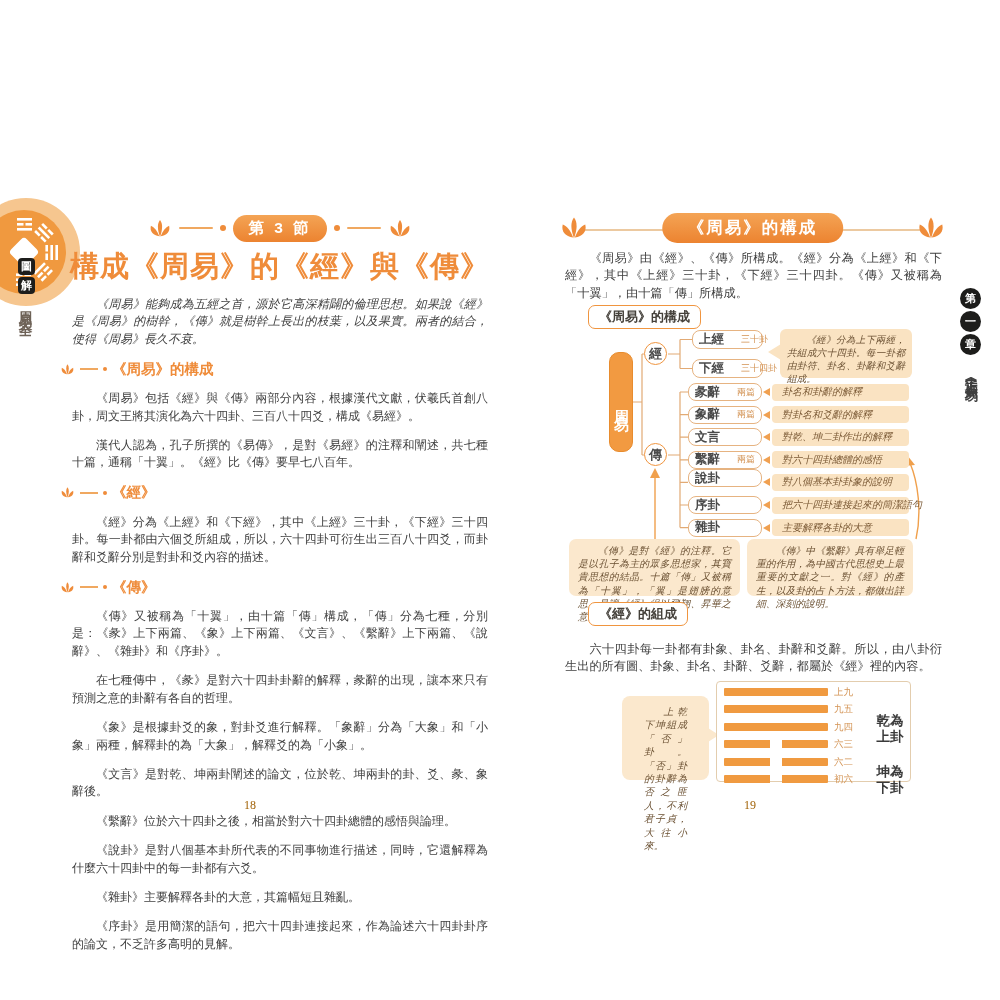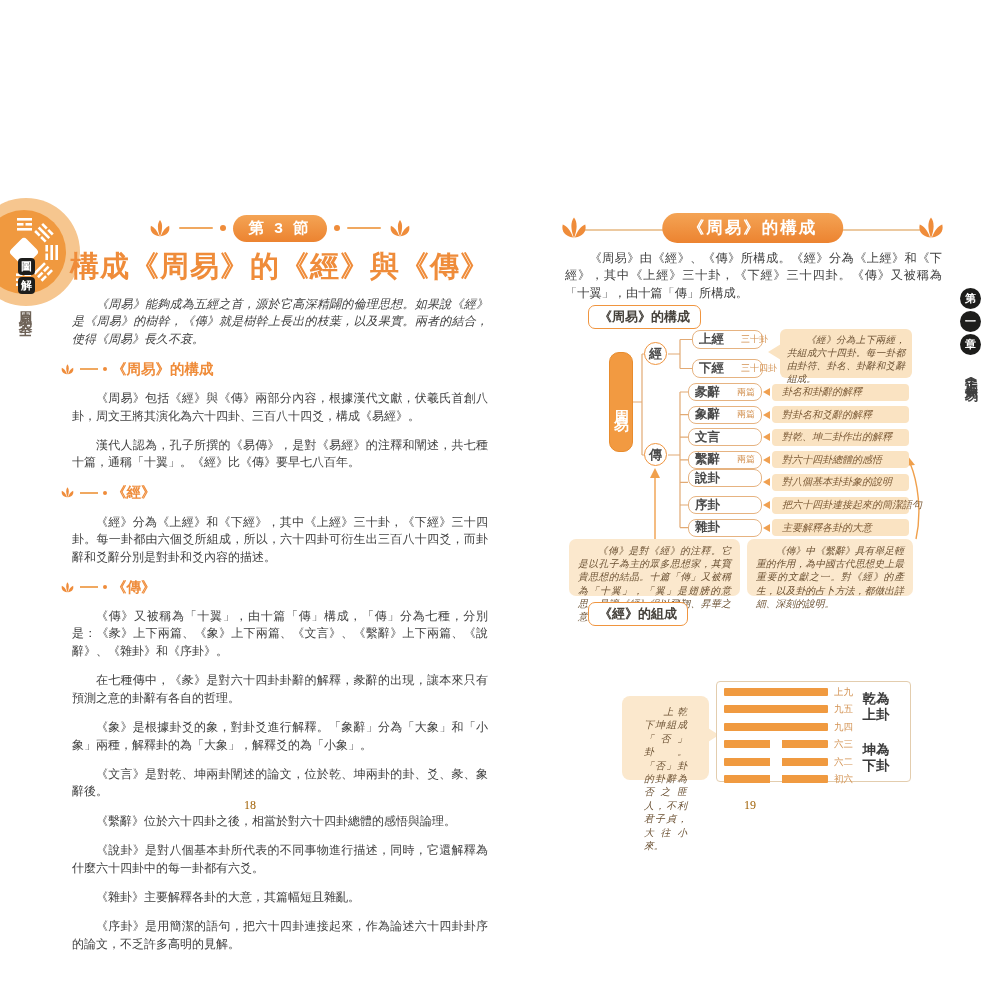--- a/index.html
+++ b/index.html
@@ -100,22 +100,22 @@
   .bubble{position:absolute;left:622px;top:696px;width:87px;height:84px;background:var(--note);
     border-radius:8px;font-style:italic;font-size:9.8px;line-height:13.4px;color:var(--note-ink);
     text-align:justify;text-indent:2em;padding:9px 22px;}
   .bubble::after{content:"";position:absolute;right:-10px;top:32px;border:7px solid transparent;
     border-left:11px solid var(--note);border-right:0;}
   .hexbox{position:absolute;left:716px;top:681px;width:195px;height:101px;background:#fff;
     border:1px solid #e3cdae;border-radius:4px;}
   .hexline .bar{position:absolute;left:7px;width:104px;height:8px;background:var(--bar);border-radius:1px;}
   .hexline[data-type="broken"] .bar{background:linear-gradient(to right,var(--bar) 0 44%,transparent 44% 56%,var(--bar) 56% 100%);}
   .hexline .lb{position:absolute;left:117px;font-size:9.5px;color:var(--sub);line-height:10px;}
-  .hexgrp{position:absolute;left:142px;width:34px;font-family:Liberation Sans, sans-serif;
-    font-weight:bold;font-size:13.5px;line-height:16px;color:#3a3a3a;text-align:center;}
+  .hexgrp{position:absolute;left:156px;width:34px;font-family:Liberation Sans, sans-serif;
+    font-weight:bold;font-size:13.5px;line-height:16px;color:#3a3a3a;text-align:center;margin-top:22px;}
 </style>
 </head>
 <body>
 
 <div class="canvas">
 
   <svg class="logo-svg" width="112" height="112" viewBox="0 0 112 112">
     <circle cx="52" cy="56" r="54" fill="#f6c68f"></circle>
     <circle cx="50" cy="56" r="42" fill="#f0993f"></circle>
     <g fill="#fff">
@@ -326,20 +326,21 @@
       <span class="sb"></span>
     </div>
     <div class="arrw" style="top:223.6px"></div>
     <div class="ebox" style="top:219.1px">主要解釋各卦的大意</div>
 
     <div class="bnote" style="left:9px;width:171px">《傳》是對《經》的注釋。它是以孔子為主的眾多思想家，其寶貴思想的結晶。十篇「傳」又被稱為「十翼」，「翼」是翅膀的意思，是讓《經》得以飛翔、昇華之意。</div>
     <div class="bnote" style="left:187px;width:166px">《傳》中《繫辭》具有舉足輕重的作用，為中國古代思想史上最重要的文獻之一。對《經》的產生，以及卦的占卜方法，都做出詳細、深刻的說明。</div>
   </div>
 
   <div class="label-box" style="left:588px;top:602px">《經》的組成</div>
+  <p class="rp-text">六十四卦每一卦都有卦象、卦名、卦辭和爻辭。所以，由八卦衍生出的所有圖、卦象、卦名、卦辭、爻辭，都屬於《經》裡的內容。</p>
 
   <div class="bubble">上乾下坤組成「否」卦。「否」卦的卦辭為否之匪人，不利君子貞，大往小來。</div>
   <div class="hexbox">
     <div class="hexline" data-type="solid">
       <span class="bar" style="top:6px"></span>
       <span class="lb" style="top:5px">上九</span>
     </div>
     <div class="hexline" data-type="solid">
       <span class="bar" style="top:23.4px"></span>
       <span class="lb" style="top:22.4px">九五</span>

